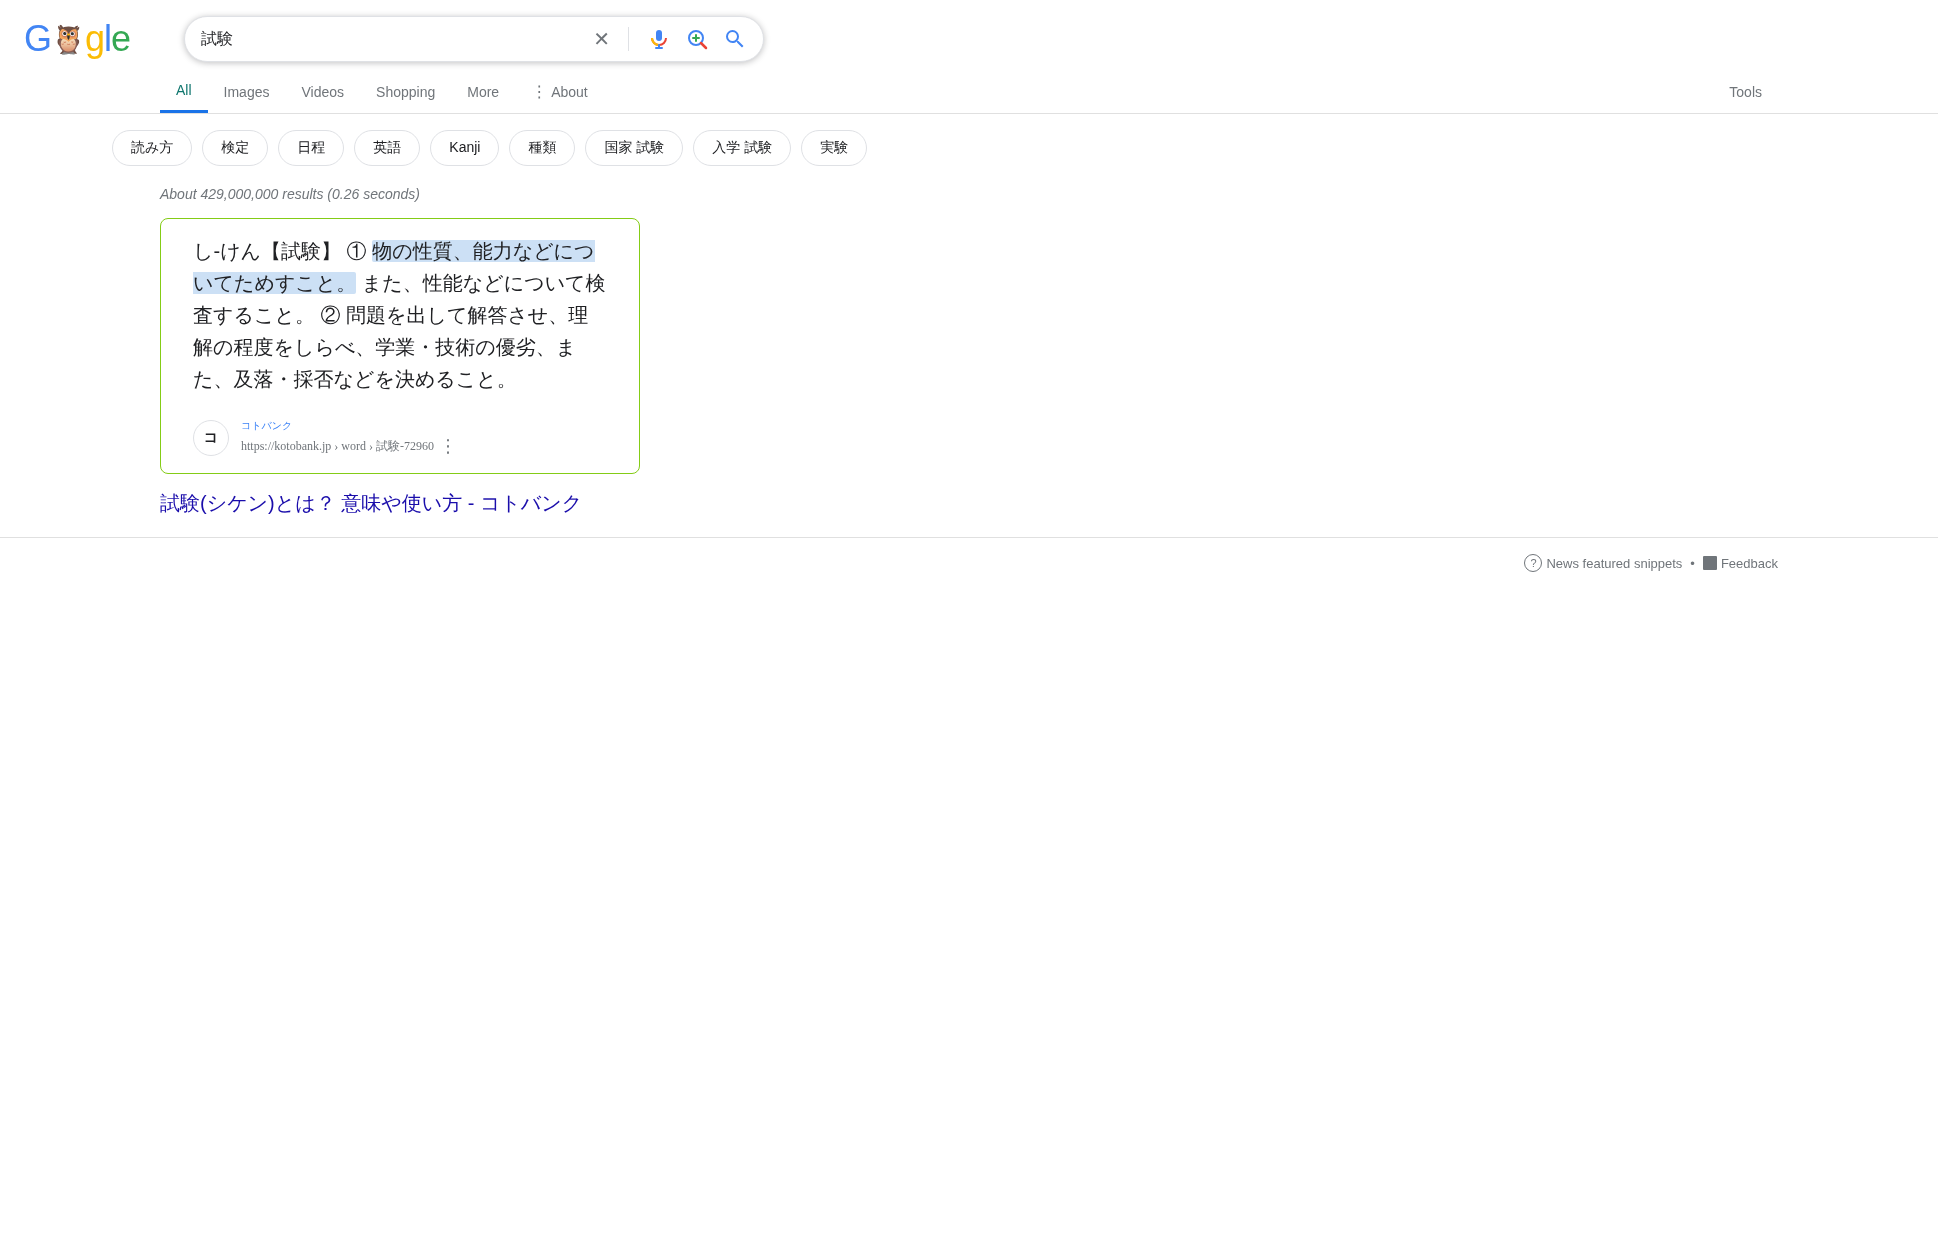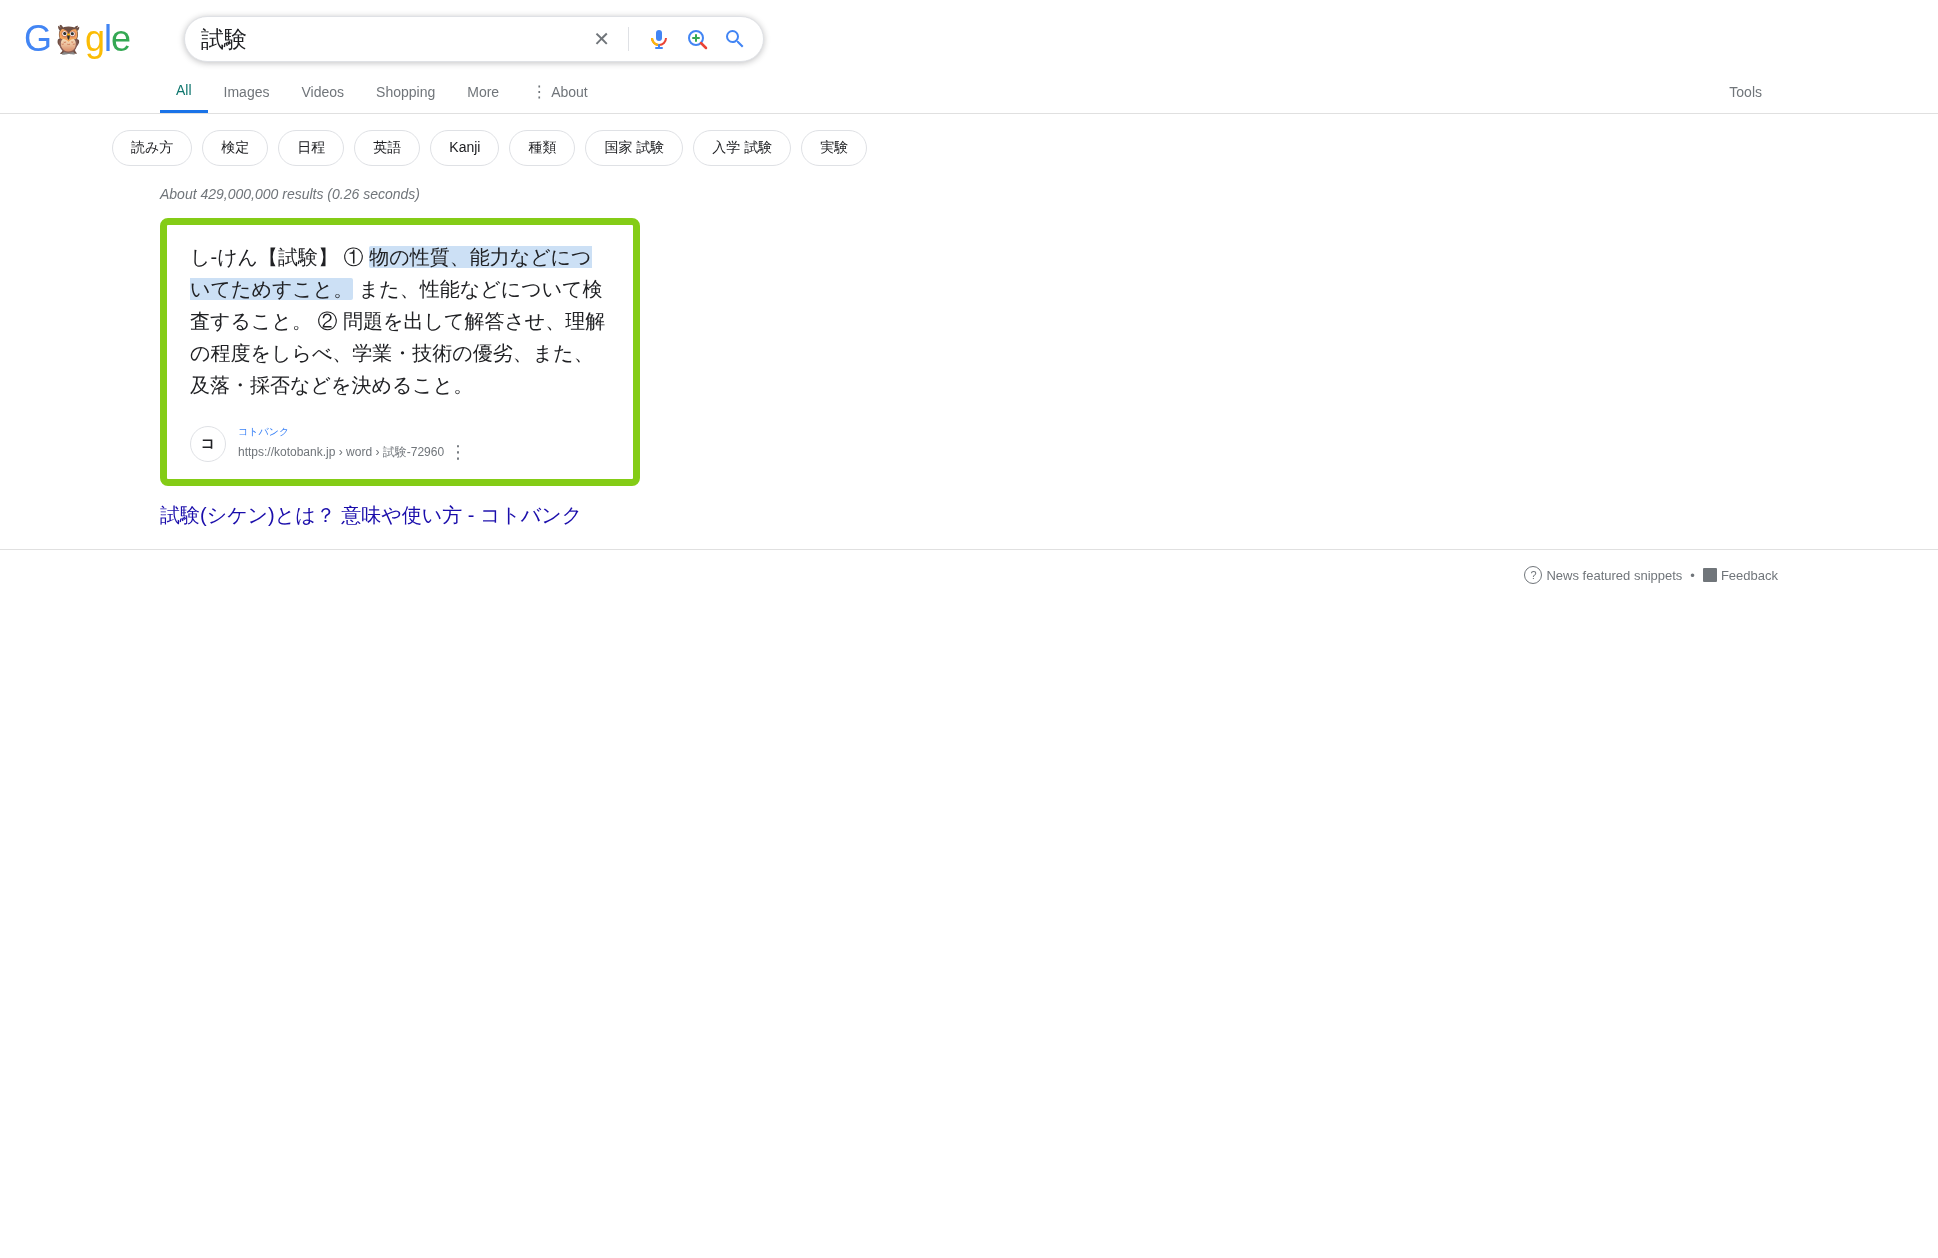--- a/index.html
+++ b/index.html
@@ -48,21 +48,21 @@
       padding: 0 16px;
       box-shadow: 0 1px 6px rgba(32,33,36,.28);
       background: #fff;
       gap: 10px;
     }
 
     .search-input {
       flex: 1;
       border: none;
       outline: none;
-      font-size: 23px;
+      font-size: 16px;
       color: #202124;
       background: transparent;
     }
 
     .search-divider {
       width: 1px;
       height: 24px;
       background: #dfe1e5;
       margin: 0 4px;
     }
@@ -164,23 +164,23 @@
 
     .result-stats {
       font-size: 14px;
       color: #70757a;
       padding: 4px 0 16px 0;
       font-style: italic;
     }
 
     
     .featured-snippet {
-      border: 7px solid #84cc16;
+      border: 1px solid #84cc16;
       border-radius: 8px;
-      padding: 16px 23px;
+      padding: 16px 32px;
       margin-bottom: 16px;
       max-width: 680px;
       background: #fff;
     }
 
     .snippet-text {
       font-size: 20px;
       line-height: 1.6;
       color: #202124;
     }
@@ -222,20 +222,21 @@
     .source-name {
       font-size: 10px;
       color: #3b82f6;
       font-weight: 400;
     }
 
     .source-url-row {
       display: flex;
       align-items: center;
       gap: 5px;
+      font-family: Liberation Serif, serif;
     }
 
     .source-url {
       font-size: 12px;
       color: #70757a;
     }
 
     .more-dots {
       font-size: 18px;
       color: #70757a;

